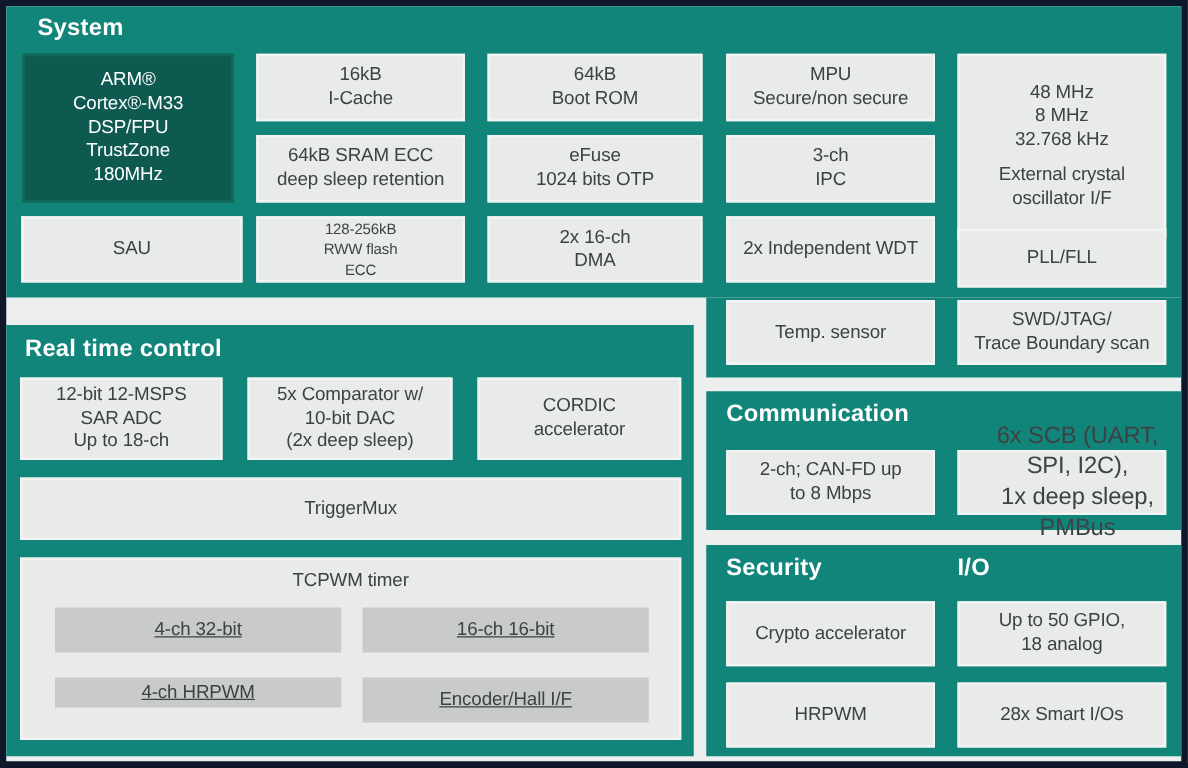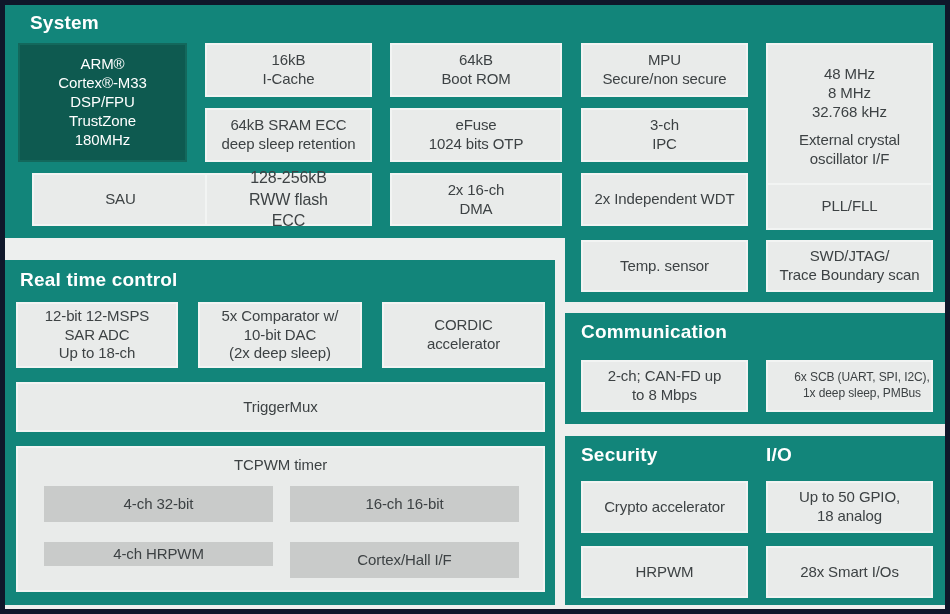--- a/index.html
+++ b/index.html
@@ -13,24 +13,24 @@
   .ptitle{
     position:absolute;color:#fff;font-size:19px;font-weight:700;
     white-space:pre-line;letter-spacing:.2px;
   }
   .blk{
     position:absolute;background:#e9ebea;border:2px solid #f2f4f3;box-sizing:border-box;
     display:flex;align-items:center;justify-content:center;text-align:center;
     color:#3d4244;font-size:15px;line-height:1.26;white-space:pre-line;letter-spacing:-.1px;
   }
   .blk.dark{background:#0e5a50;border-color:#13685c;color:#fff;}
-  .blk.inner{background:#c9cbca;border:none;}
+  .blk.inner{background:#c9cbca;border:none;text-decoration:underline;}
   .blk.container{flex-direction:column;justify-content:flex-start;padding-top:8px;}
-  .blk.sm{font-size:16px;line-height:1.35;}
-  .blk.sm2{font-size:12px;line-height:1.3;padding-left:25px;}
+  .blk.sm{font-size:12px;line-height:1.35;}
+  .blk.sm2{font-size:19px;line-height:1.3;padding-left:25px;}
   .clock-group{white-space:pre-line;}
   .clock-group.second{margin-top:9px;}
 </style>
 </head>
 <body>
 
 <div class="canvas">
   <div class="page"></div>
 
   <div class="panel" style="left:5px;top:5px;width:940px;height:233px"></div>
@@ -43,21 +43,21 @@
   <div class="ptitle" style="left:20px;top:269px">Real time control</div>
   <div class="ptitle" style="left:581px;top:321px">Communication</div>
   <div class="ptitle" style="left:581px;top:444px">Security</div>
   <div class="ptitle" style="left:766px;top:444px">I/O</div>
 
   <div class="blk dark" style="left:18px;top:43px;width:169px;height:119px">ARM®
 Cortex®-M33
 DSP/FPU
 TrustZone
 180MHz</div>
-  <div class="blk" style="left:32px;top:173px;width:177px;height:53px">SAU</div>
+  <div class="blk" style="left:17px;top:173px;width:177px;height:53px">SAU</div>
 
   <div class="blk" style="left:205px;top:43px;width:167px;height:54px">16kB
 I-Cache</div>
   <div class="blk" style="left:205px;top:108px;width:167px;height:54px">64kB SRAM ECC
 deep sleep retention</div>
   <div class="blk sm" style="left:205px;top:173px;width:167px;height:53px">128-256kB
 RWW flash
 ECC</div>
 
   <div class="blk" style="left:390px;top:43px;width:172px;height:54px">64kB
@@ -94,21 +94,21 @@
   <div class="blk" style="left:382px;top:302px;width:163px;height:66px">CORDIC
 accelerator</div>
   <div class="blk" style="left:16px;top:382px;width:529px;height:50px">TriggerMux</div>
 
   <div class="blk container" style="left:16px;top:446px;width:529px;height:146px">
     <div>TCPWM timer</div>
   </div>
   <div class="blk inner" style="left:44px;top:486px;width:229px;height:36px">4-ch 32-bit</div>
   <div class="blk inner" style="left:290px;top:486px;width:229px;height:36px">16-ch 16-bit</div>
   <div class="blk inner" style="left:44px;top:542px;width:229px;height:24px">4-ch HRPWM</div>
-  <div class="blk inner" style="left:290px;top:542px;width:229px;height:36px">Cortex/Hall I/F</div>
+  <div class="blk inner" style="left:290px;top:542px;width:229px;height:36px">Encoder/Hall I/F</div>
 
   <div class="blk" style="left:581px;top:360px;width:167px;height:52px">2-ch; CAN-FD up
 to 8 Mbps</div>
   <div class="blk sm2" style="left:766px;top:360px;width:167px;height:52px">6x SCB (UART, SPI, I2C),
 1x deep sleep, PMBus</div>
 
   <div class="blk" style="left:581px;top:481px;width:167px;height:52px">Crypto accelerator</div>
   <div class="blk" style="left:581px;top:546px;width:167px;height:52px">HRPWM</div>
 
   <div class="blk" style="left:766px;top:481px;width:167px;height:52px">Up to 50 GPIO,

